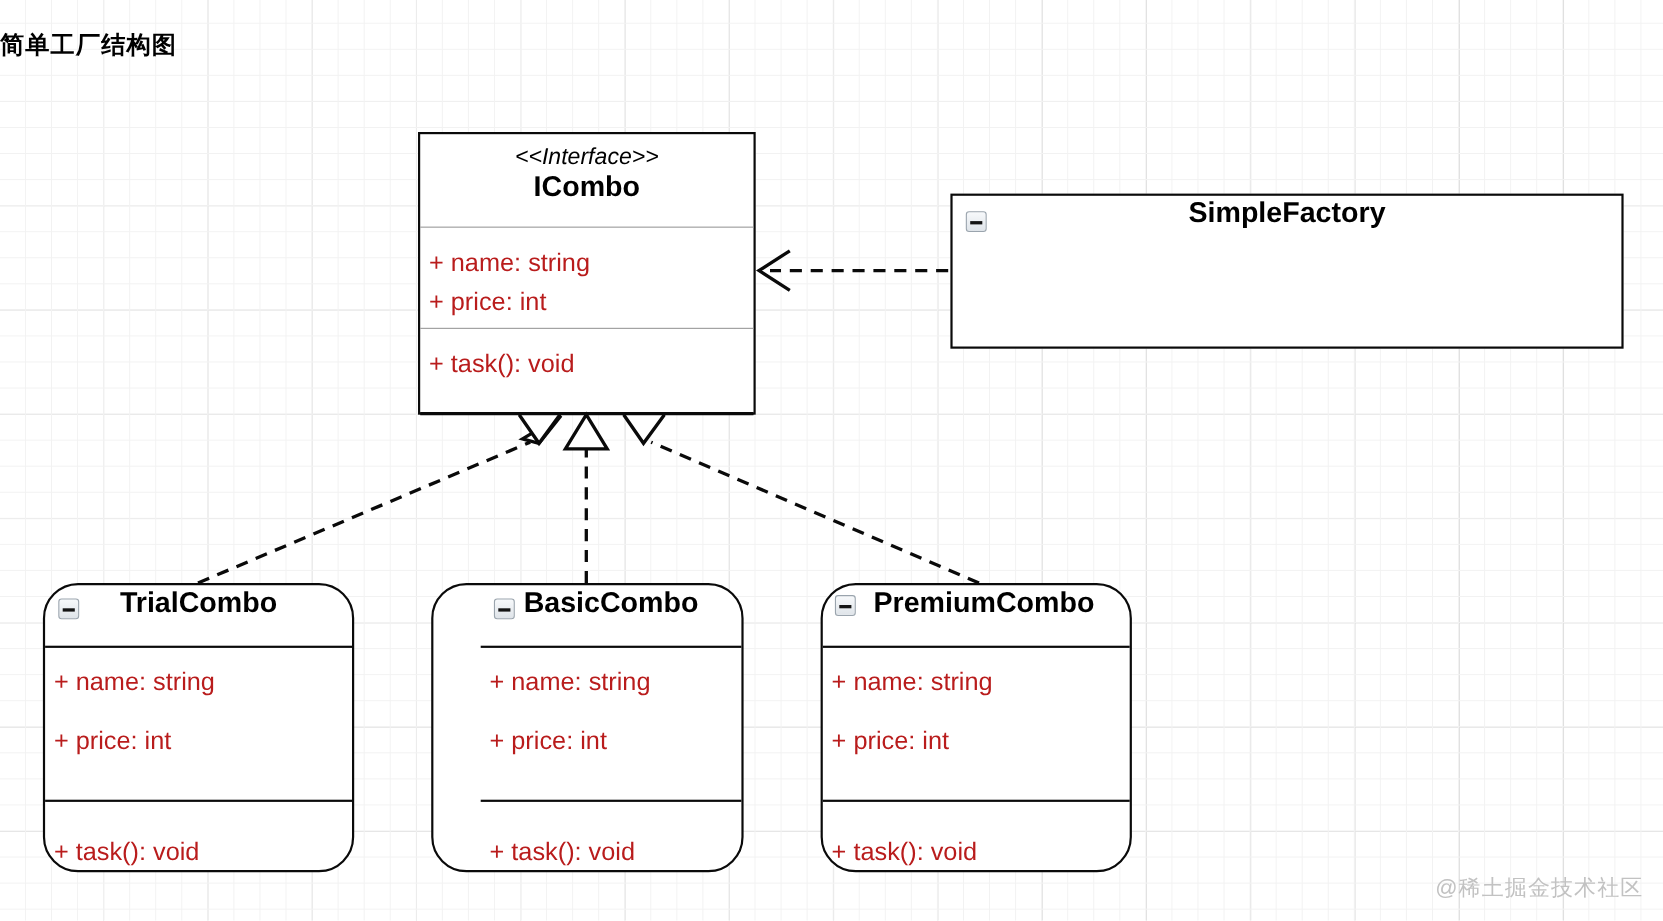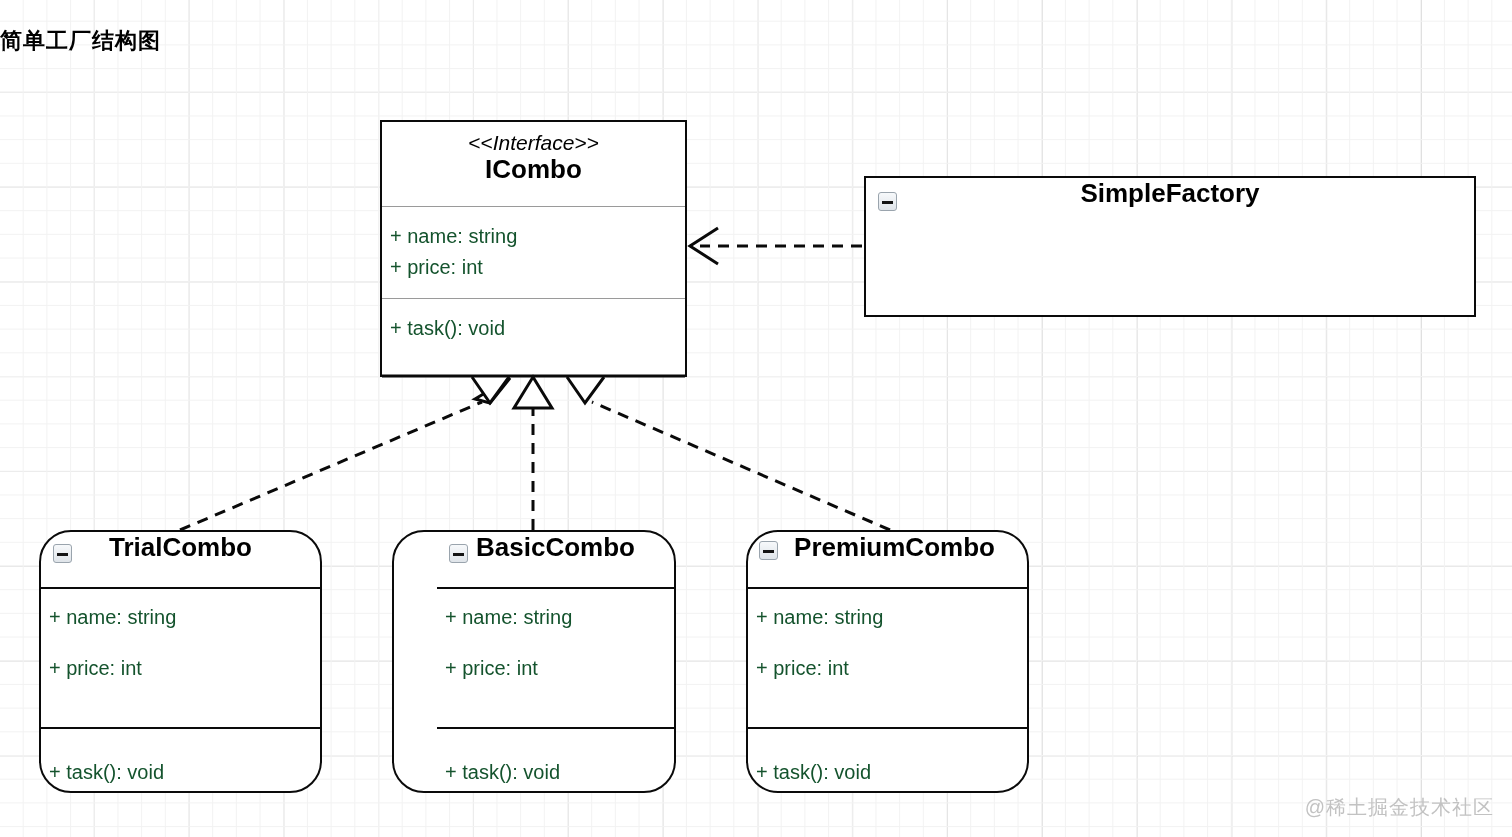--- a/index.html
+++ b/index.html
@@ -74,22 +74,22 @@
     font-weight: bold;
     font-size: 26px;
     line-height: 1.2;
   }
   .uml-section {
     border-top: 1.5px solid #9a9a9a;
     box-sizing: border-box;
     padding: 12px 0 12px 10px;
   }
   .uml-line {
-    font-size: 20px;
-    color: #14532d;
+    font-size: 23px;
+    color: #b91c1c;
     line-height: 1.55;
     white-space: nowrap;
   }
 
   
   .collapse-icon {
     position: absolute;
     width: 19px;
     height: 19px;
     border: 1px solid #9aa4ad;

